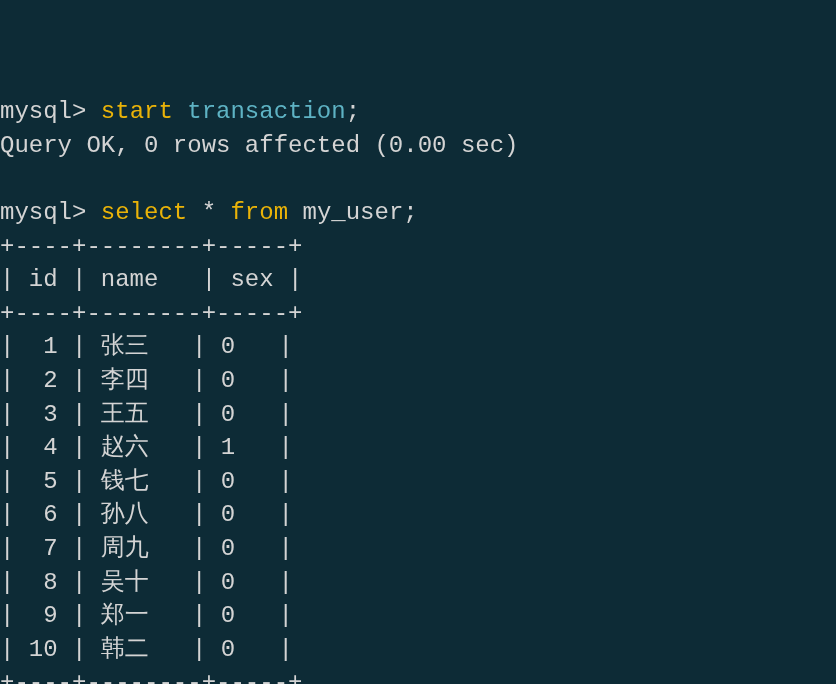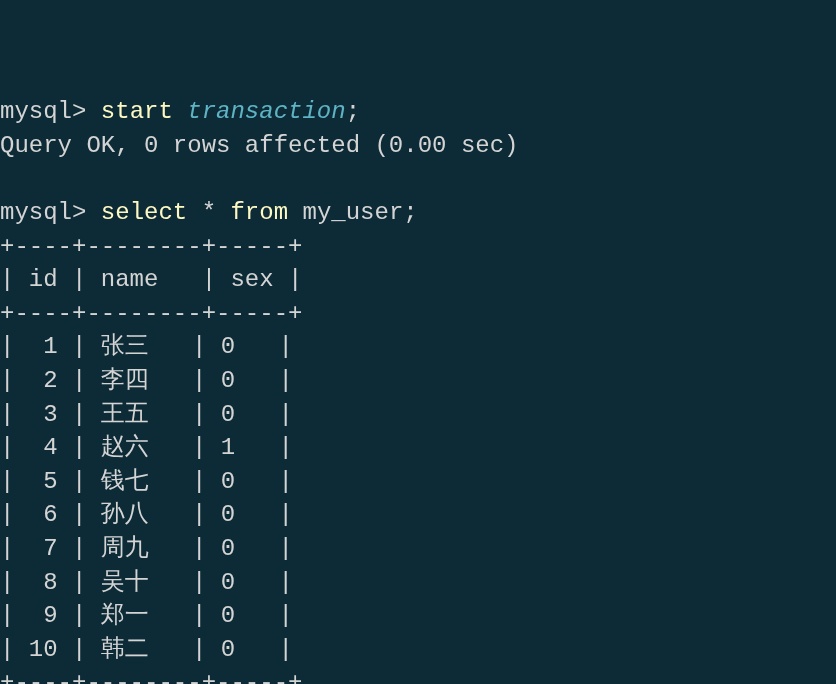--- a/index.html
+++ b/index.html
@@ -19,24 +19,23 @@
       height: 684px;
       overflow: hidden;
     }
     .terminal {
       padding-top: 28px;
     }
     .line {
       color: #d4d4d4;
     }
     .keyword {
-      color: #fef9c3;
+      color: #eab308;
     }
     .function {
       color: #5eb3c4;
-      font-style: italic;
     }
   </style>
 </head>
 <body>
 
 <div class="terminal"><div class="line"><span>mysql&gt; </span><span class="keyword">start</span><span class="function"> transaction</span><span>;</span></div><div class="line">Query OK, 0 rows affected (0.00 sec)</div><div class="line"> </div><div class="line"><span>mysql&gt; </span><span class="keyword">select</span><span> * </span><span class="keyword">from</span><span> my_user</span><span>;</span></div><div class="line">+----+--------+-----+</div><div class="line">| id | name   | sex |</div><div class="line">+----+--------+-----+</div><div class="line">|  1 | 张三   | 0   |</div><div class="line">|  2 | 李四   | 0   |</div><div class="line">|  3 | 王五   | 0   |</div><div class="line">|  4 | 赵六   | 1   |</div><div class="line">|  5 | 钱七   | 0   |</div><div class="line">|  6 | 孙八   | 0   |</div><div class="line">|  7 | 周九   | 0   |</div><div class="line">|  8 | 吴十   | 0   |</div><div class="line">|  9 | 郑一   | 0   |</div><div class="line">| 10 | 韩二   | 0   |</div><div class="line">+----+--------+-----+</div></div>
 
 
 </body></html>

